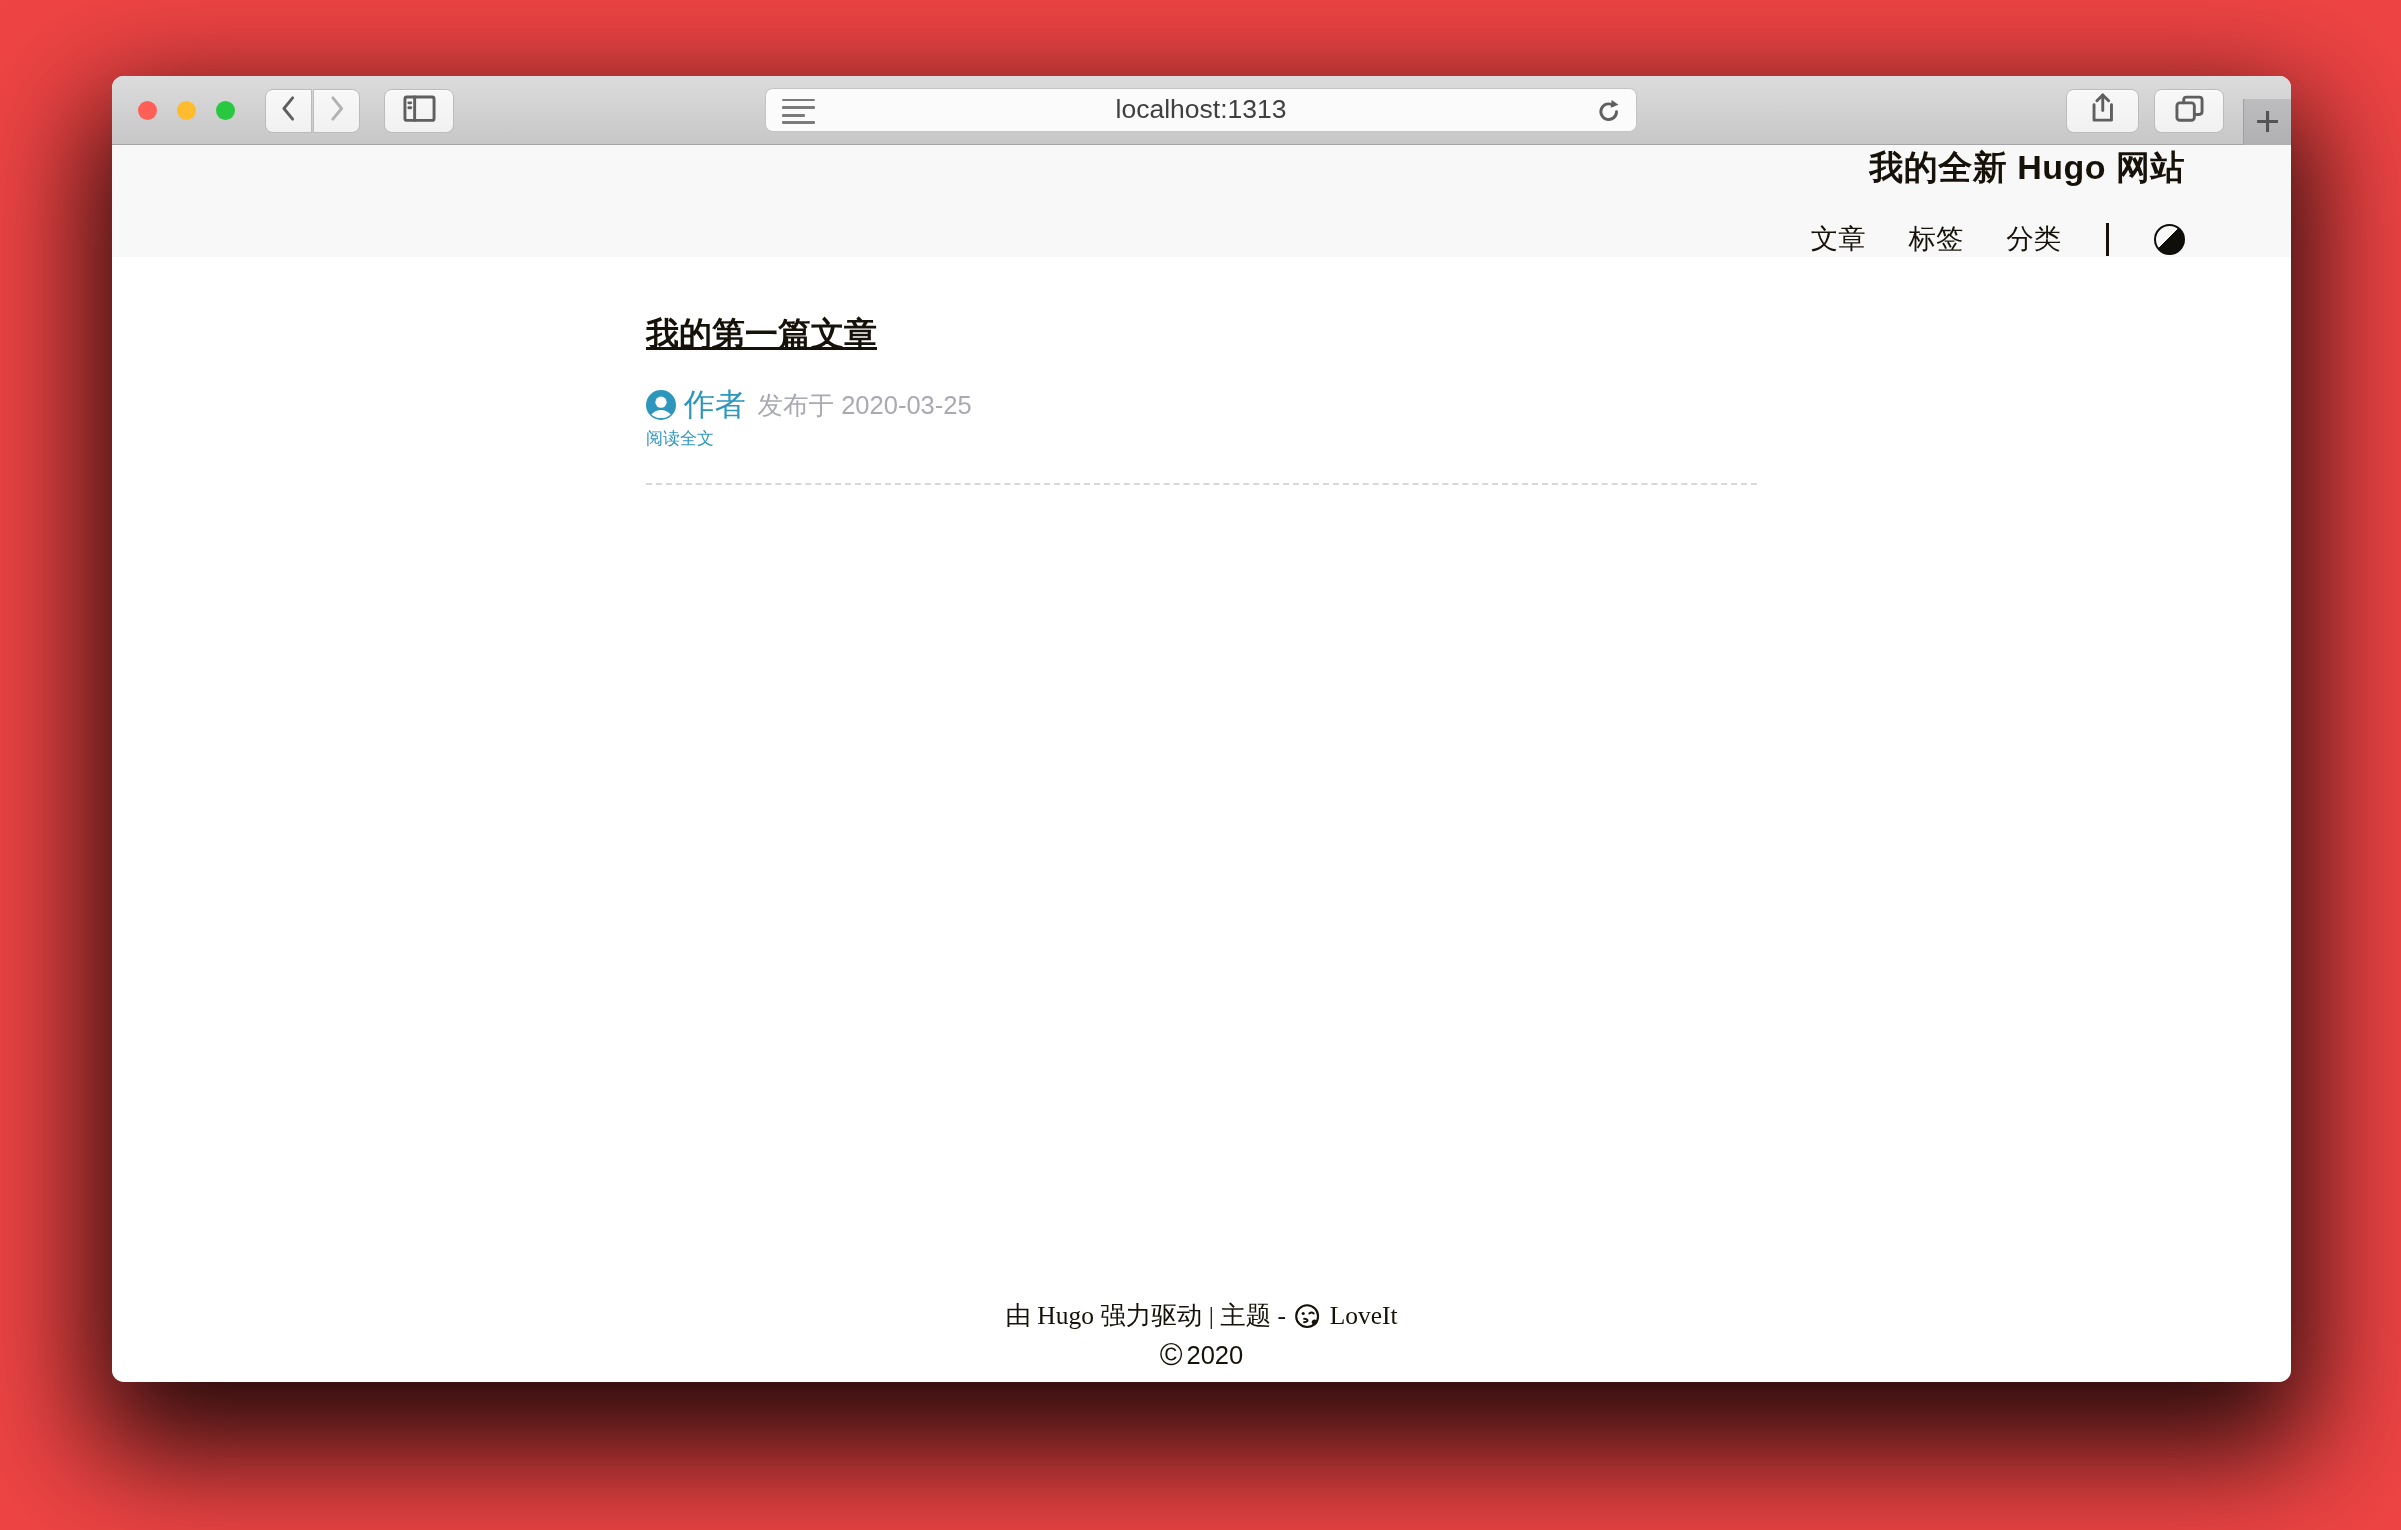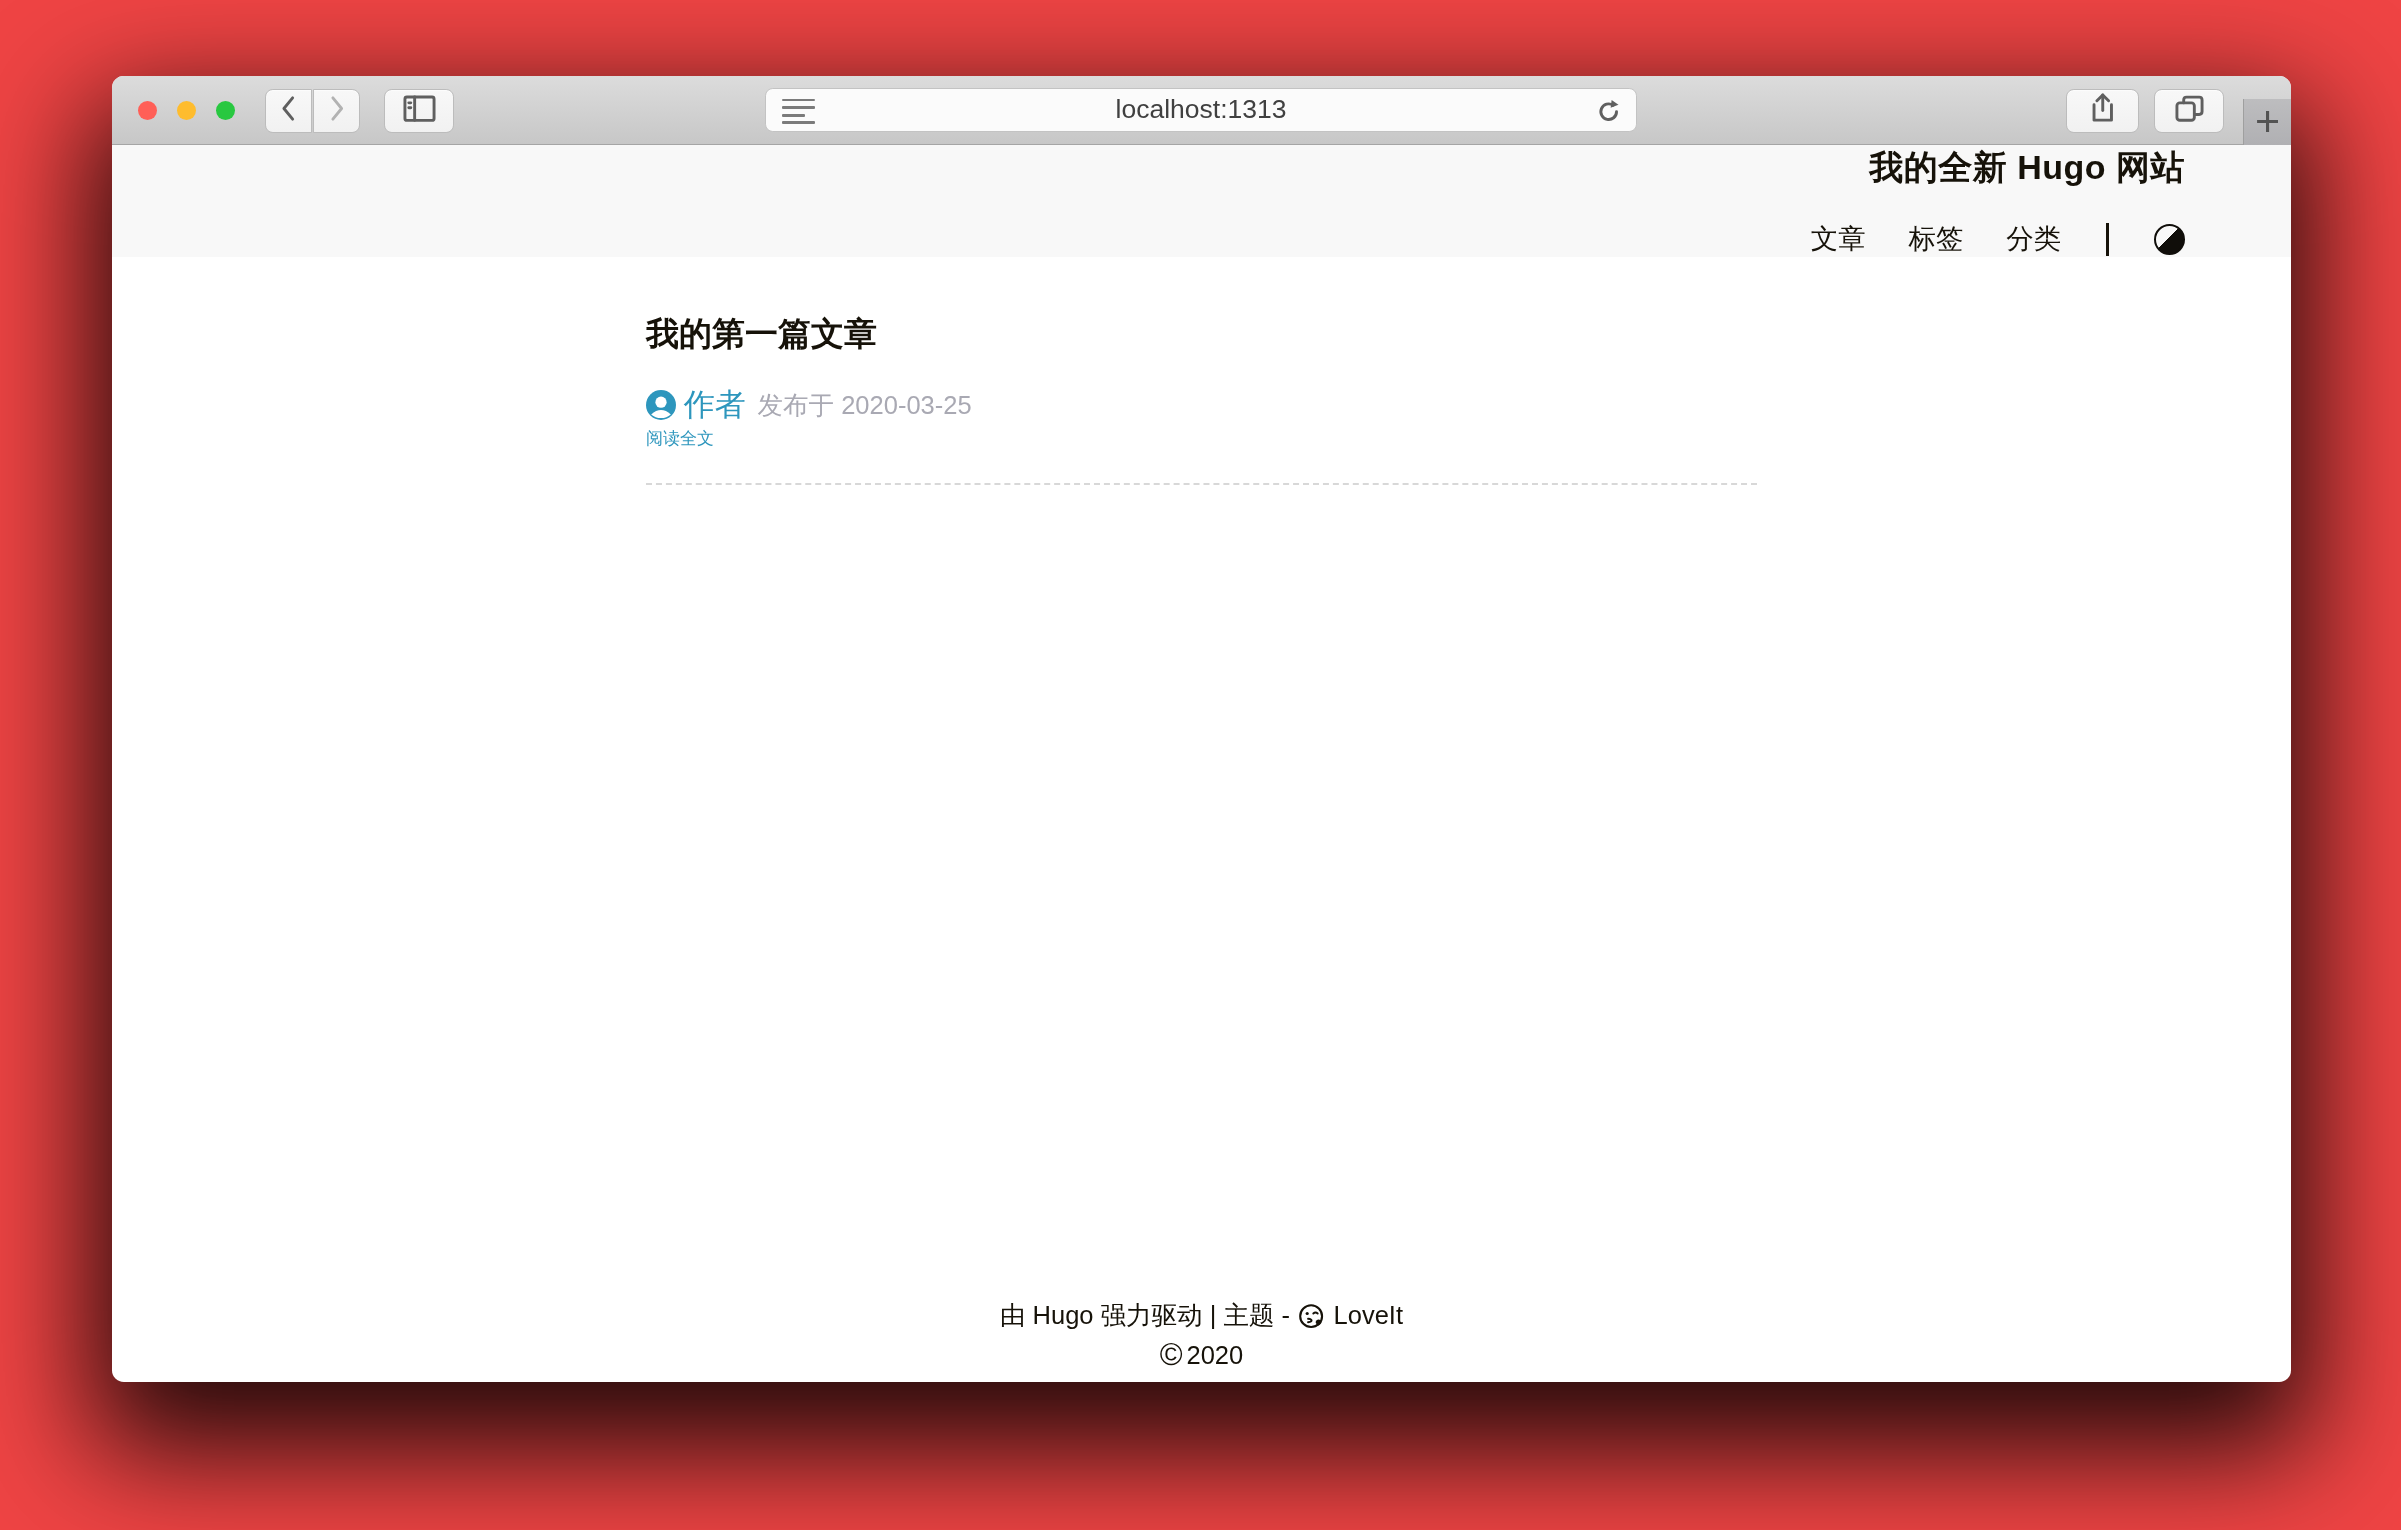--- a/index.html
+++ b/index.html
@@ -51,32 +51,32 @@
   .spacer { flex:1; }
   .nav { display:flex; align-items:center; gap:43px; }
   .nav-item { font-size:27.4px; color:#161209; cursor:pointer; }
   .nav-sep { width:2.9px; height:33px; background:#161209; margin:0 2px; }
   .theme-toggle { width:31px; height:31px; border-radius:50%; border:2.9px solid #100e0a;
                   background:linear-gradient(135deg,#f8f8f8 46%,#100e0a 46%); cursor:pointer; }
 
   
   .main { background:#fff; }
   .article { width:1111px; margin:0 auto; padding-top:55px; }
-  .post-title { font-size:33px; font-weight:bold; color:#161209; }
+  .post-title { font-size:33px; font-weight:bold; color:#161209;text-decoration:underline; }
   .post-meta { margin-top:27.4px; display:flex; align-items:center; font-size:25.5px; }
   .author-icon { width:30px; height:30px; margin-right:7.8px; flex:none; }
   .author-link { color:#2d96bd; font-size:31px; cursor:pointer; }
   .publish-info { color:#a9a9b3; margin-left:11.8px; }
   .summary { margin-top:15.7px; font-size:26.5px; line-height:47px; color:#a9a9b3; }
   .read-more { display:inline-block; margin-top:1px; font-size:17px; color:#2d96bd; cursor:pointer; }
   .post-divider { margin-top:33px; border-top:2px dashed #d8d8d8; height:0; }
 
   
   .footer { position:absolute; left:0; right:0; bottom:5.9px; text-align:center; color:#161209; }
-  .footer-line1 { font-size:25.5px; line-height:39px; display:flex; align-items:center; justify-content:center; gap:7.8px; }
+  .footer-line1 { font-size:25.5px; line-height:39px; display:flex; align-items:center; justify-content:center; gap:7.8px;font-family:Liberation Serif, serif; }
   .footer-line2 { font-size:25.5px; line-height:41px; display:flex; align-items:center; justify-content:center; gap:3.9px; }
   .copyright-sign { font-size:31px; line-height:1; position:relative; top:-1px; }
   .kiss-icon { width:28px; height:28px; position:relative; top:1px; }
 
   svg .stroke { stroke:#5f5f5f; stroke-width:3; fill:none; stroke-linecap:round; stroke-linejoin:round; }
   svg .stroke-light { stroke:#b2b2b2; stroke-width:3; fill:none; stroke-linecap:round; stroke-linejoin:round; }
 </style>
 </head>
 <body>
 

